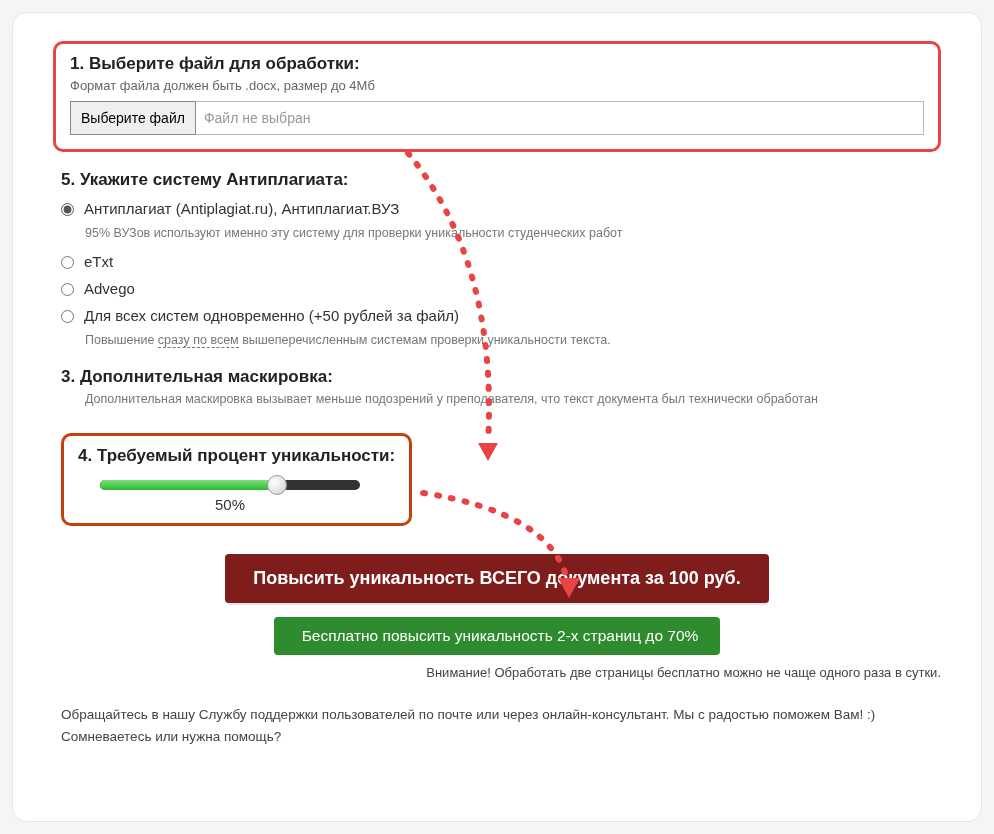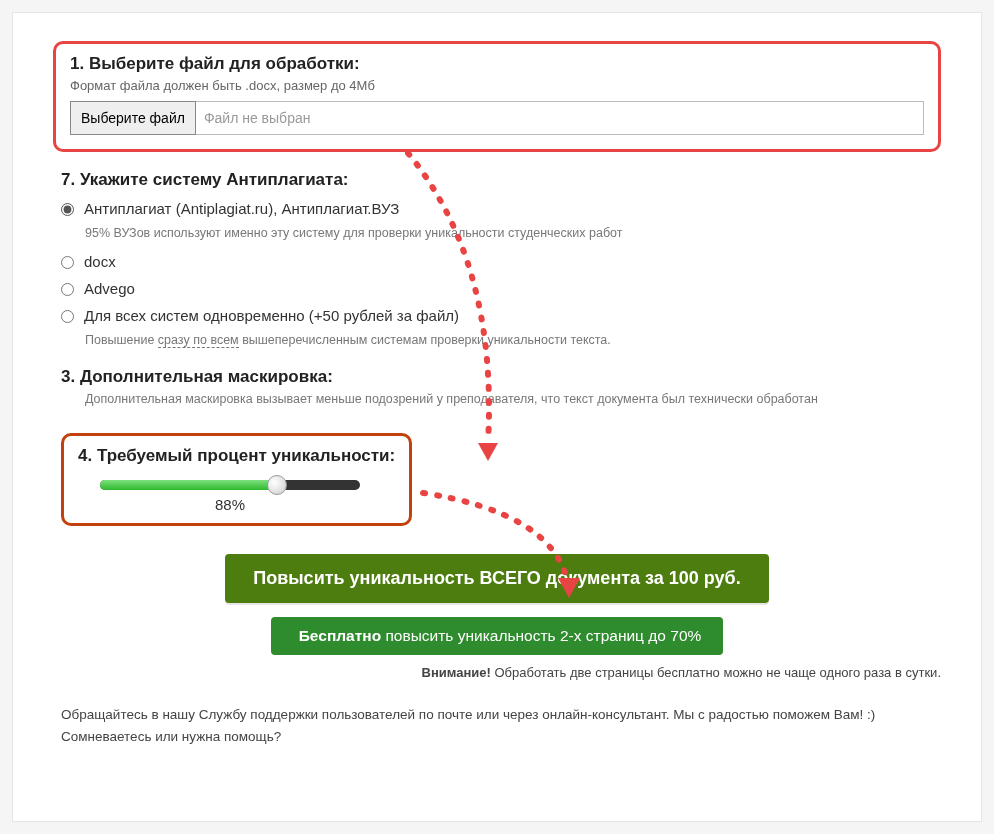--- a/index.html
+++ b/index.html
@@ -1,39 +1,39 @@
 <!DOCTYPE html>
 <html><head>
   <meta charset="utf-8">
   <style>
     * { box-sizing: border-box; margin: 0; padding: 0; }
     body { font-family: Arial, Helvetica, sans-serif; background: #f5f5f5; width: 994px; height: 834px; padding: 12px; }
-    .card { background: #fff; border: 1px solid #e5e5e5; border-radius: 0; padding: 28px 40px 30px 40px; position: relative; height: 100%; }
+    .card { background: #fff; border: 1px solid #e5e5e5; border-radius: 14px; padding: 28px 40px 30px 40px; position: relative; height: 100%; }
     .highlight-box { border: 3px solid #e94444; border-radius: 10px; padding: 10px 14px 14px 14px; margin-bottom: 18px; }
     .step-title { font-weight: bold; font-size: 17px; color: #222; margin-bottom: 4px; }
     .step-sub { font-size: 13px; color: #666; margin-bottom: 8px; }
     .file-row { display: flex; align-items: stretch; }
     .file-btn { border: 1px solid #888; background: #efefef; padding: 6px 10px; font-size: 14px; font-family: Arial; cursor: pointer; }
     .file-status-box { flex: 1; border: 1px solid #bbb; border-left: none; display: flex; align-items: center; padding: 8px 8px; color: #999; font-size: 14px; }
     .section { margin: 0 0 18px 8px; }
     .radio-row { display: flex; align-items: flex-start; margin: 10px 0 8px 0; }
     .radio-input { margin-top: 3px; margin-right: 10px; accent-color: #555; }
     .radio-label { font-size: 15px; color: #333; text-align: right; }
     .option-desc { font-size: 12.5px; color: #777; margin: 2px 0 10px 24px; line-height: 1.4; }
     .checkbox-row { display: flex; align-items: flex-start; margin: 10px 0 4px 0; }
     .checkbox-input { margin-top: 3px; margin-right: 10px; }
     .highlight-box2 { border: 3px solid #c2410c; border-radius: 10px; padding: 10px 14px 10px 14px; display: inline-block; margin-left: 8px; margin-top: 6px; }
     .slider-wrap { width: 260px; margin: 14px 0 4px 22px; position: relative; }
     .slider-track { height: 10px; background: #333; border-radius: 5px; position: relative; }
     .slider-fill { position: absolute; left: 0; top: 0; height: 10px; background: linear-gradient(to bottom, #7de07d, #2fb82f); border-radius: 5px; }
     .slider-handle { position: absolute; top: -5px; width: 20px; height: 20px; background: radial-gradient(circle at 35% 35%, #fff, #ccc); border: 1px solid #999; border-radius: 50%; cursor: pointer; }
     .slider-value { text-align: center; width: 260px; margin-left: 22px; font-size: 15px; color: #333; margin-top: 6px; }
-    .btn-red { display: block; margin: 28px auto 14px auto; background: #4d7c0f; color: #fff; border: none; border-radius: 4px; padding: 14px 28px; font-size: 18px; font-weight: bold; cursor: pointer; box-shadow: 0 2px 0 rgba(0,0,0,0.1); }
+    .btn-red { display: block; margin: 28px auto 14px auto; background: #7f1d1d; color: #fff; border: none; border-radius: 4px; padding: 14px 28px; font-size: 18px; font-weight: bold; cursor: pointer; box-shadow: 0 2px 0 rgba(0,0,0,0.1); }
     .btn-green { display: block; margin: 0 auto 10px auto; background: #2e8b2e; color: #fff; border: none; border-radius: 4px; padding: 10px 22px; font-size: 15.5px; cursor: pointer; }
-    .bold-inline { font-weight: bold; margin-left: 6px; }
+    .bold-inline { font-weight: normal; margin-left: 6px; }
     .notice { text-align: right; font-size: 13px; color: #444; margin-bottom: 24px; }
     .help-text { font-size: 13.5px; color: #444; line-height: 1.7; margin-left: 8px; }
     .dotted-underline { border-bottom: 1px dashed #777; }
     .arrow-svg { position: absolute; pointer-events: none; }
   </style>
 </head>
 <body>
 
 <div class="card">
 
@@ -42,31 +42,31 @@
     <div class="step-title">1. Выберите файл для обработки:</div>
     <div class="step-sub">Формат файла должен быть .docx, размер до 4Мб</div>
     <div class="file-row">
       <button class="file-btn">Выберите файл</button>
       <div class="file-status-box">Файл не выбран</div>
     </div>
   </div>
 
   
   <div class="section">
-    <div class="step-title">7. Укажите систему Антиплагиата:</div>
+    <div class="step-title">5. Укажите систему Антиплагиата:</div>
 
     <div class="radio-row">
       <input type="radio" class="radio-input" name="sys" checked="" style="">
       <span class="radio-label">Антиплагиат (Antiplagiat.ru), Антиплагиат.ВУЗ</span>
     </div>
     <div class="option-desc">95% ВУЗов используют именно эту систему для проверки уникальности студенческих работ</div>
 
     <div class="radio-row">
       <input type="radio" class="radio-input" name="sys" style="">
-      <span class="radio-label">docx</span>
+      <span class="radio-label">eTxt</span>
     </div>
 
     <div class="radio-row">
       <input type="radio" class="radio-input" name="sys" style="">
       <span class="radio-label">Advego</span>
     </div>
 
     <div class="radio-row">
       <input type="radio" class="radio-input" name="sys" style="">
       <span class="radio-label">Для всех систем одновременно (+50 рублей за файл)</span>
@@ -84,21 +84,21 @@
 
   
   <div class="highlight-box2">
     <div class="step-title">4. Требуемый процент уникальности:</div>
     <div class="slider-wrap">
       <div class="slider-track">
         <div class="slider-fill" style="width:68%"></div>
         <div class="slider-handle" style="left:calc(68% - 10px)"></div>
       </div>
     </div>
-    <div class="slider-value">88%</div>
+    <div class="slider-value">50%</div>
   </div>
 
   
   <button class="btn-red">Повысить уникальность ВСЕГО документа за 100 руб.</button>
   <button class="btn-green">
     <span class="bold-inline">Бесплатно</span><span> повысить уникальность 2-х страниц до 70%</span>
   </button>
   <div class="notice">
     <span class="bold-inline">Внимание!</span><span> Обработать две страницы бесплатно можно не чаще одного раза в сутки.</span>
   </div>

